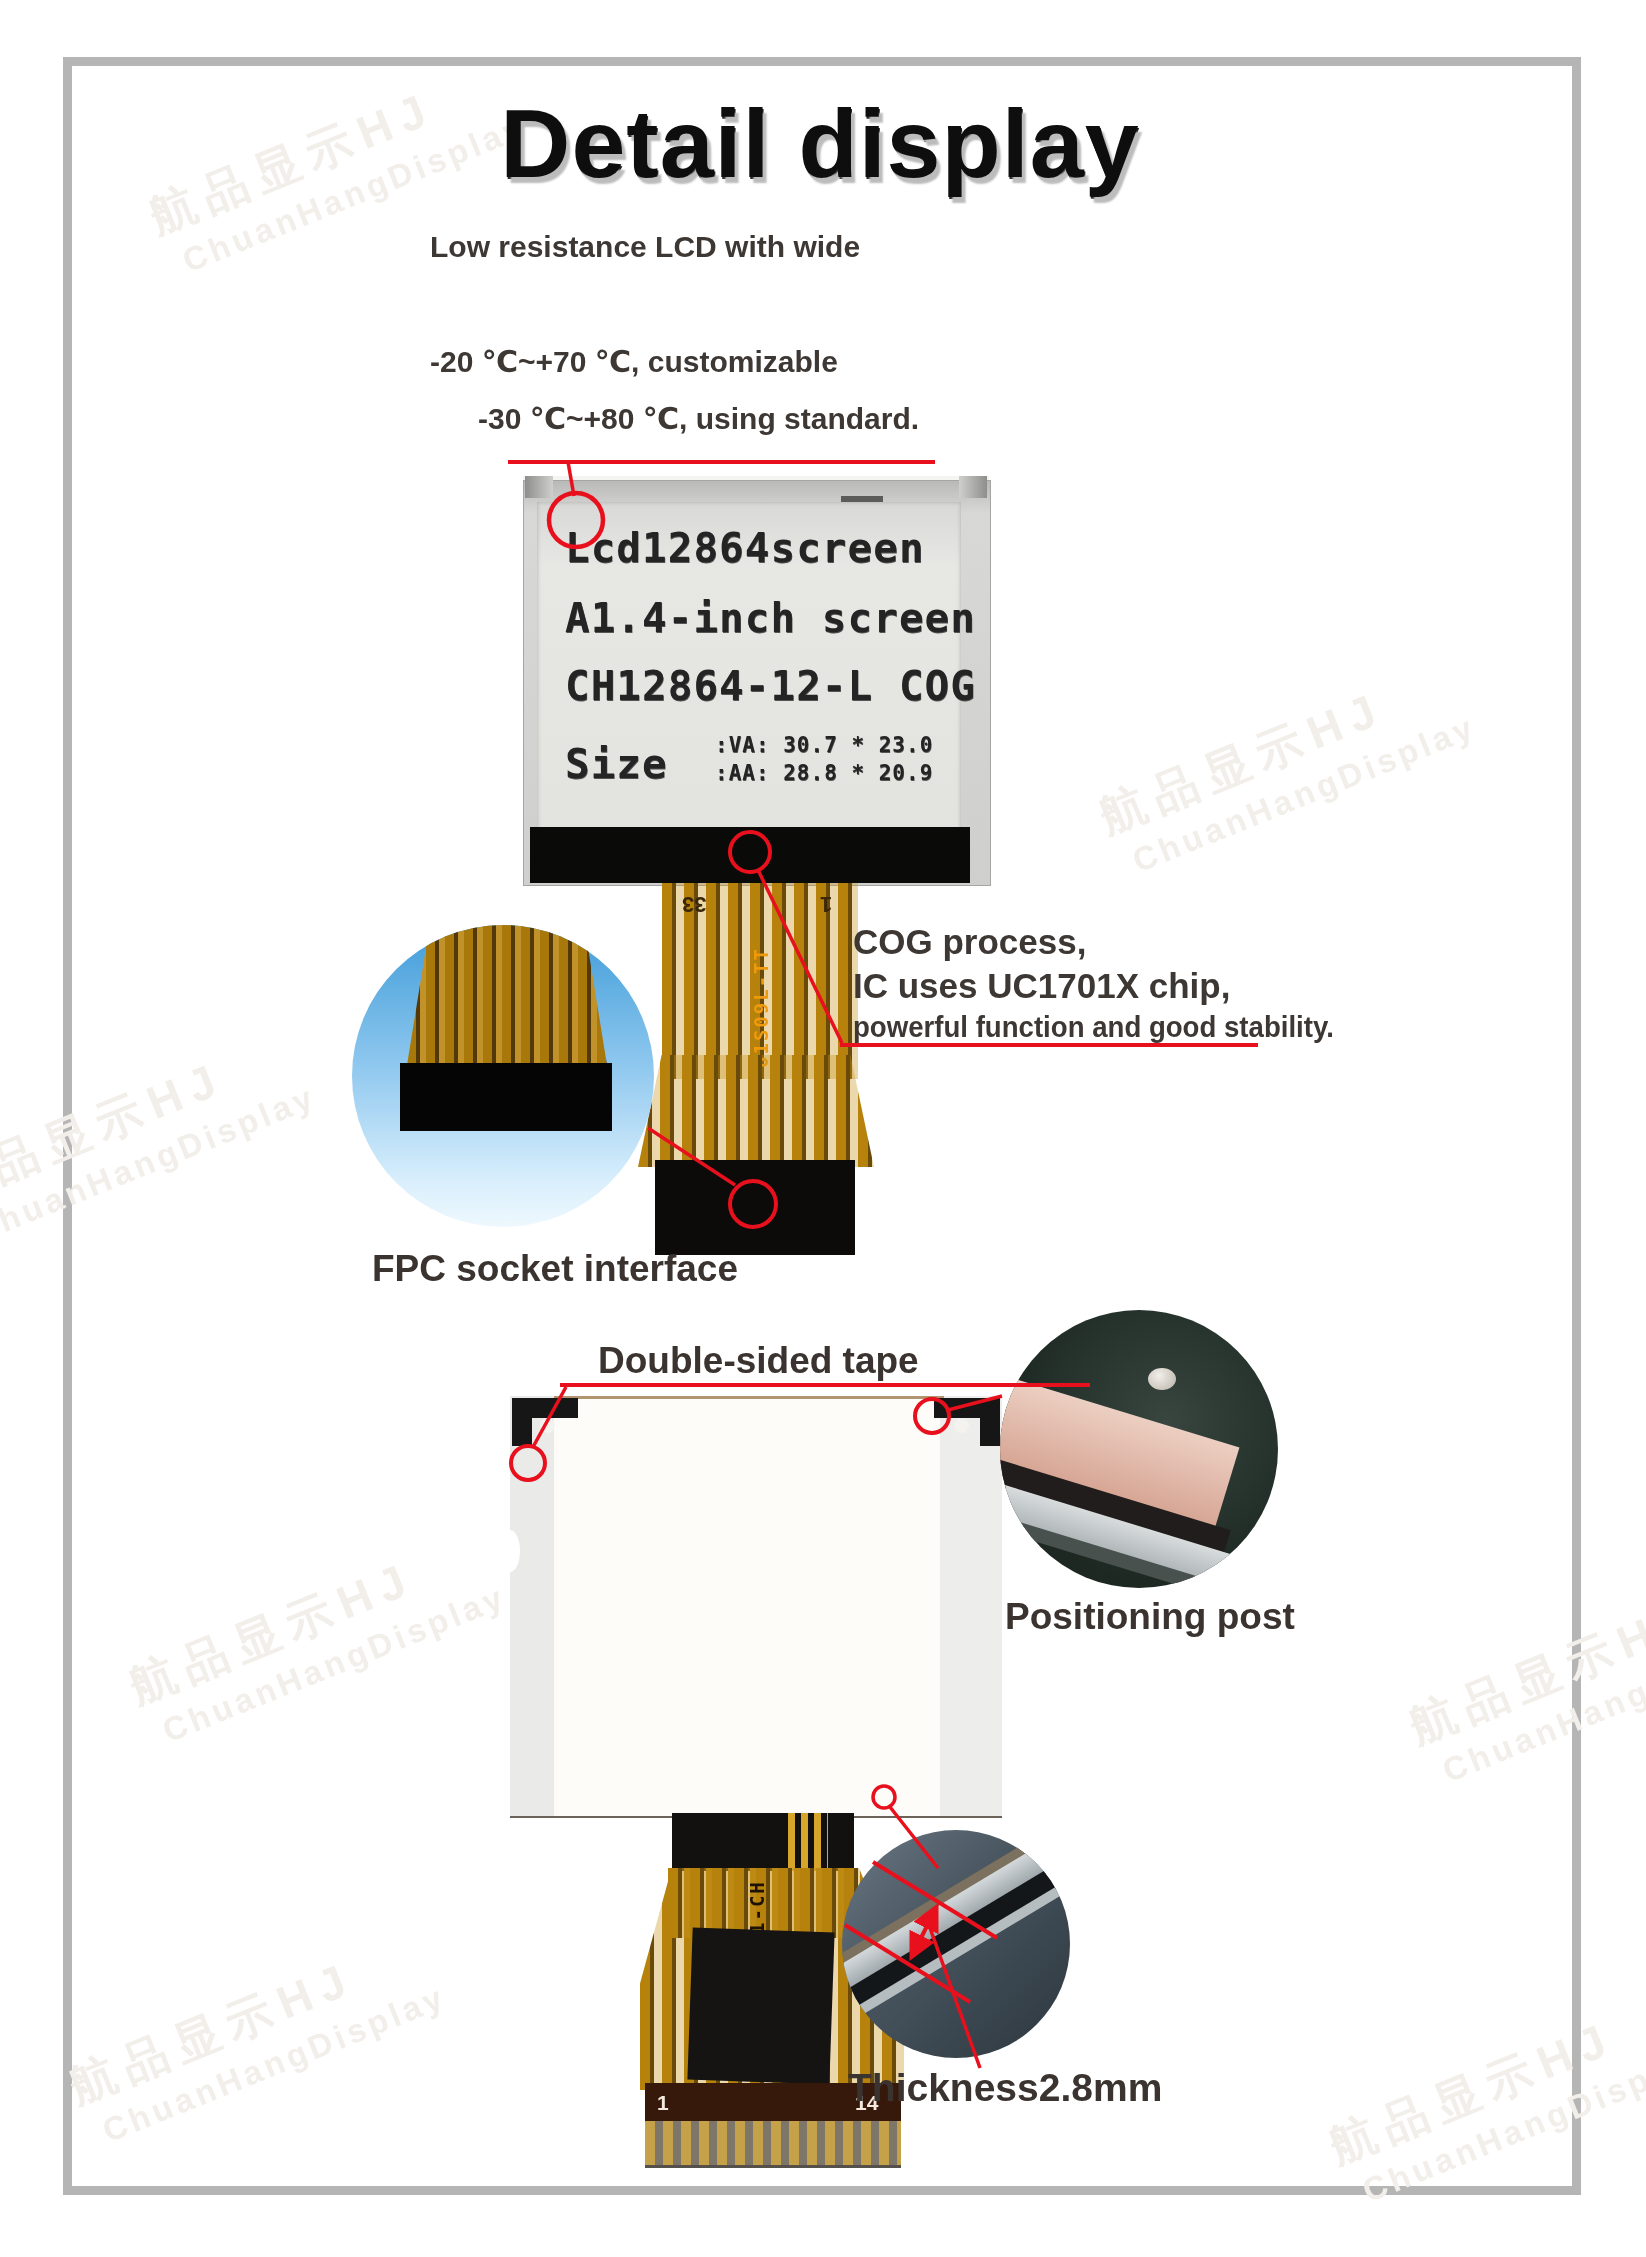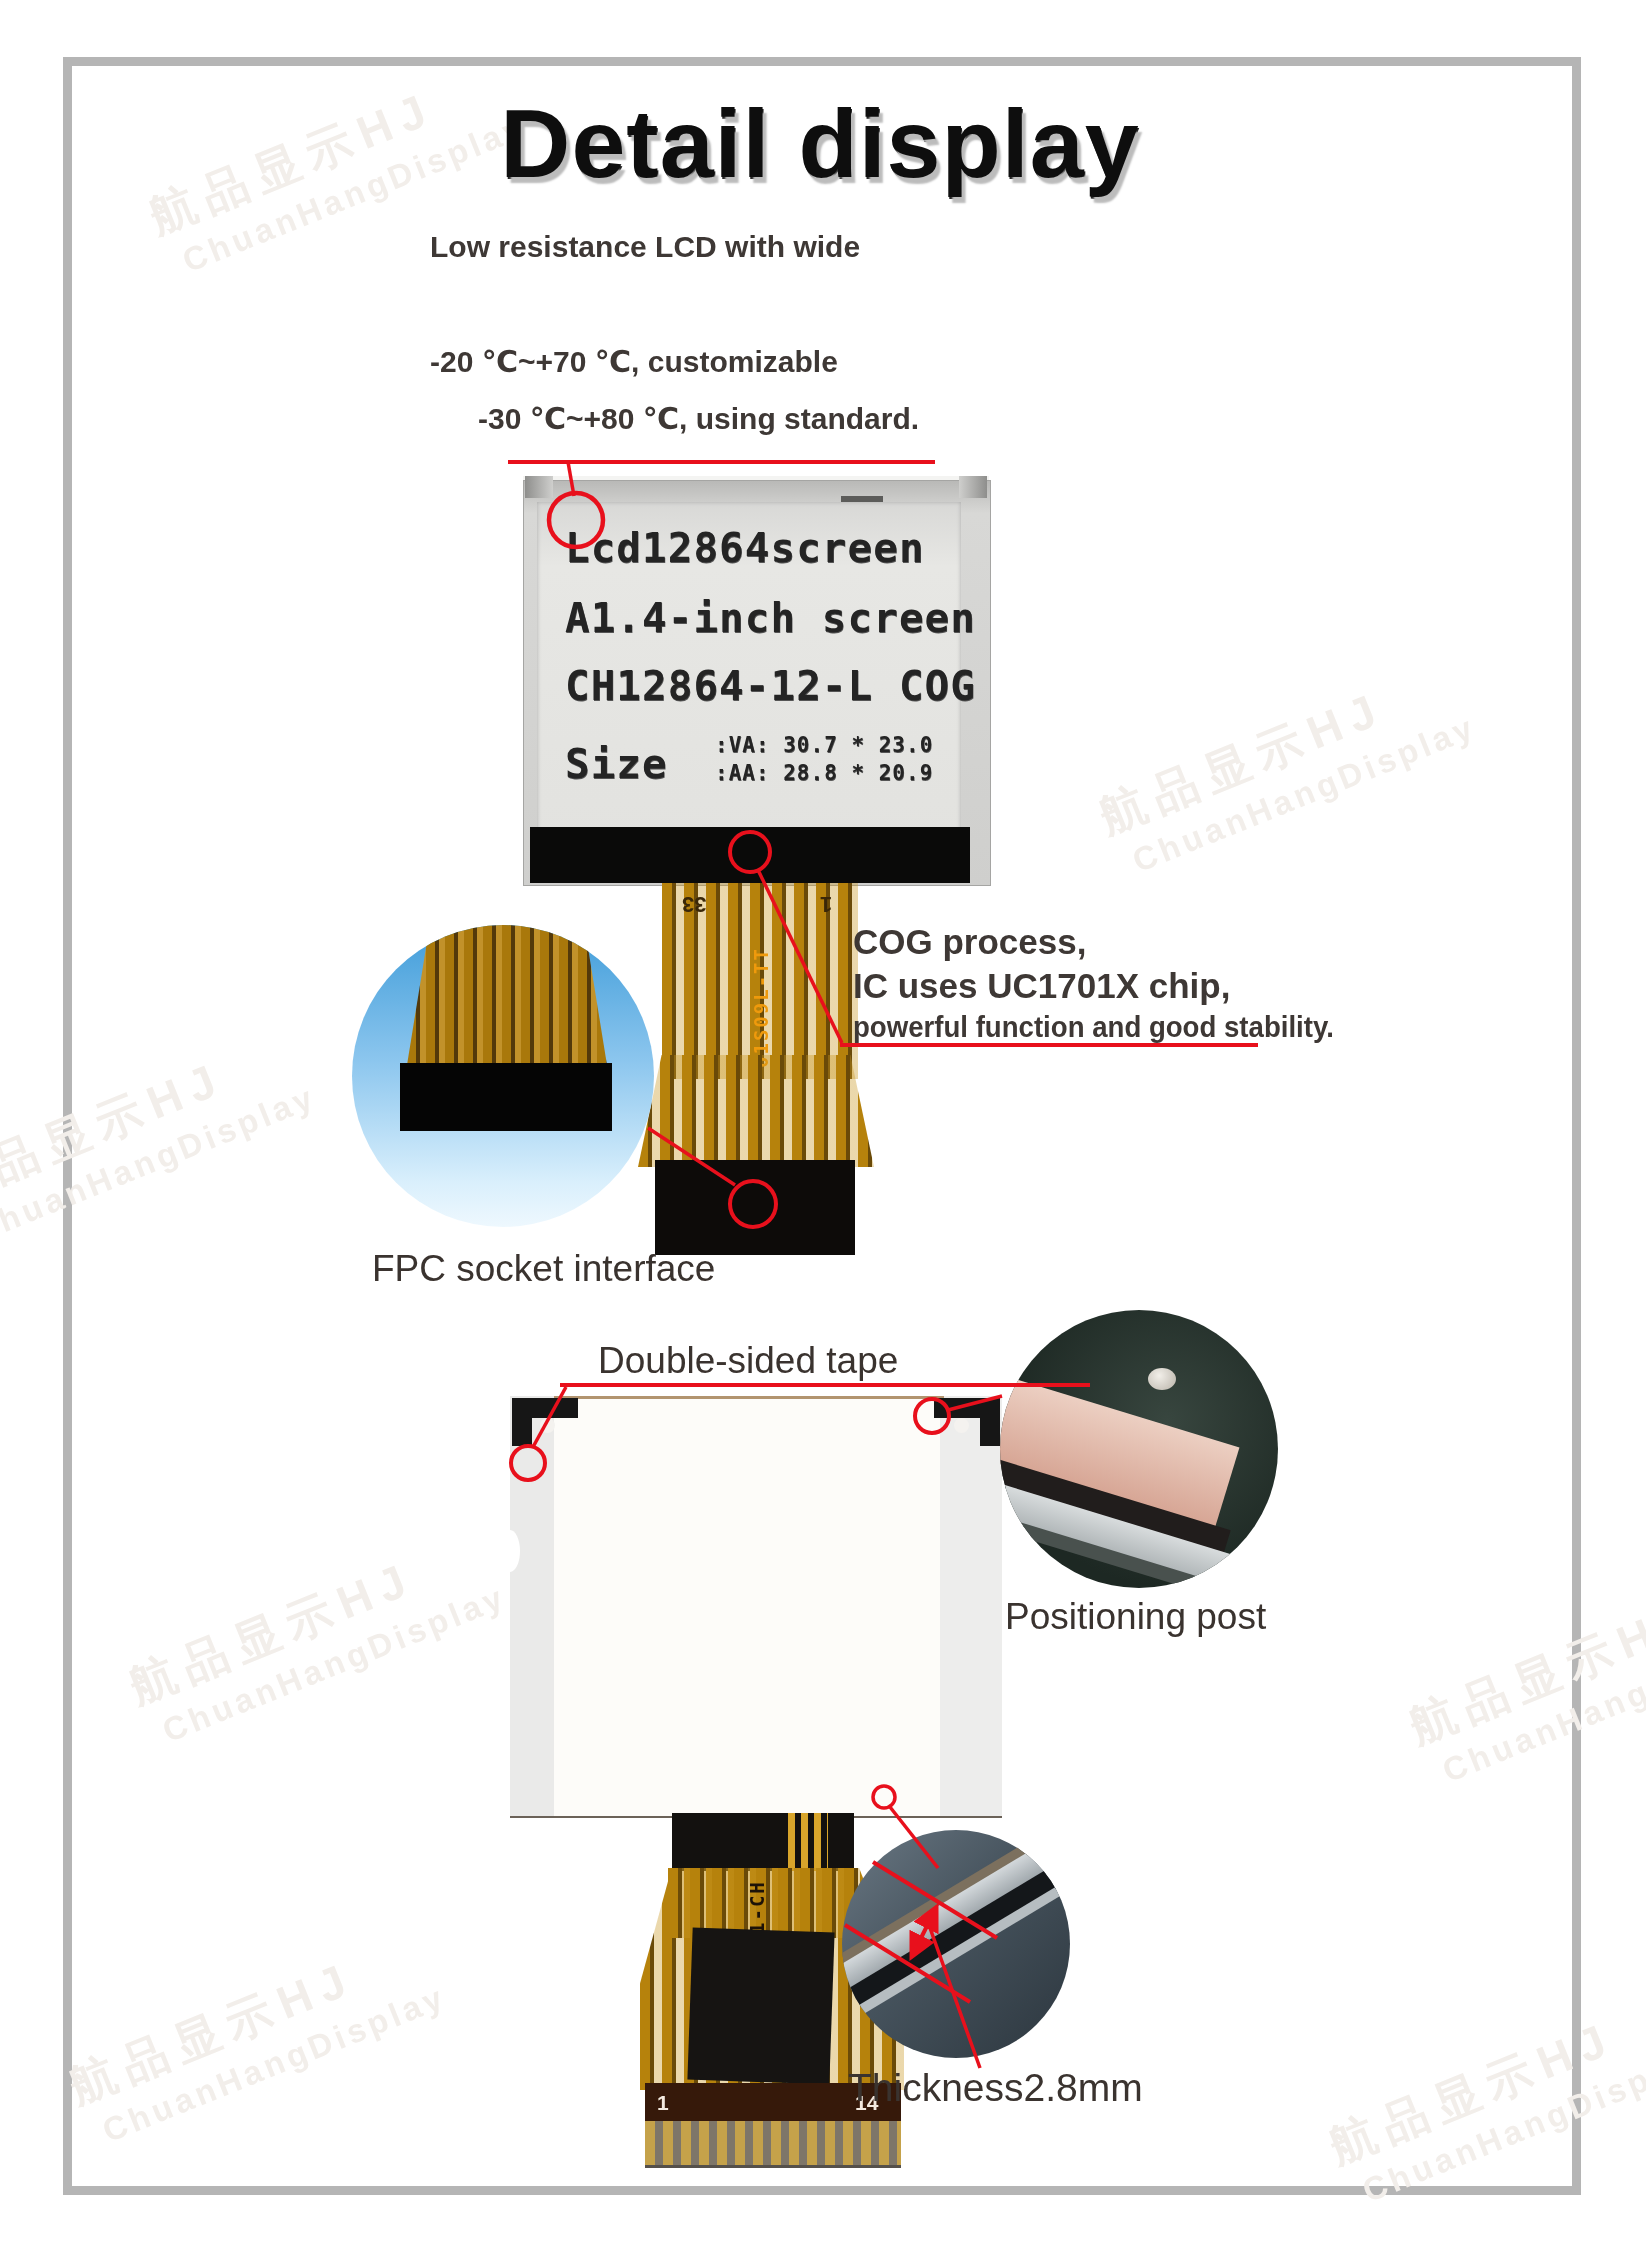--- a/index.html
+++ b/index.html
@@ -39,21 +39,21 @@
   .pin-num{font-size:22px;font-weight:bold;color:#3a2708;transform:rotate(180deg);}
   .vcode{writing-mode:vertical-rl;transform:rotate(180deg);font-family:"DejaVu Sans Mono",monospace;
          font-size:19px;font-weight:bold;color:#ef9a0c;letter-spacing:2px;}
   
   #fpc-circle{left:352px;top:925px;width:302px;height:302px;border-radius:50%;overflow:hidden;
               background:linear-gradient(180deg,#3f9cd9,#8cc6ee 45%,#d9effc 85%,#eef8fe);}
   #fpc-mag-flex{left:55px;top:-8px;width:200px;height:148px;clip-path:polygon(12% 0,88% 0,100% 100%,0 100%);
                 background:repeating-linear-gradient(90deg,#a9780b 0 9px,#53390a 9px 13px,#c2922a 13px 19px);}
   #fpc-mag-end{left:48px;top:138px;width:212px;height:68px;background:#050505;}
   
-  .sec-label{font-size:37px;font-weight:normal;color:#3a332f;white-space:nowrap;}
+  .sec-label{font-size:37px;font-weight:bold;color:#3a332f;white-space:nowrap;}
   .cog-line{left:853px;font-weight:bold;color:#3e3835;white-space:nowrap;}
   
   #mod2{left:510px;top:1396px;width:492px;height:420px;background:#fdfcf9;box-shadow:0 2px 0 #6b6258;}
   #mod2-strip-l{left:0;top:0;width:44px;height:420px;background:#eaeae9;}
   #mod2-strip-r{left:430px;top:0;width:62px;height:420px;background:#ededec;}
   #mod2-topline{left:44px;top:0;width:390px;height:3px;background:#b2946f;}
   .clip{background:#161616;}
   .clip-dot{width:15px;height:15px;border-radius:50%;background:#f4f2ef;}
   #mod2-notch{left:-10px;top:134px;width:20px;height:42px;border-radius:50%;background:#ffffff;}
   

